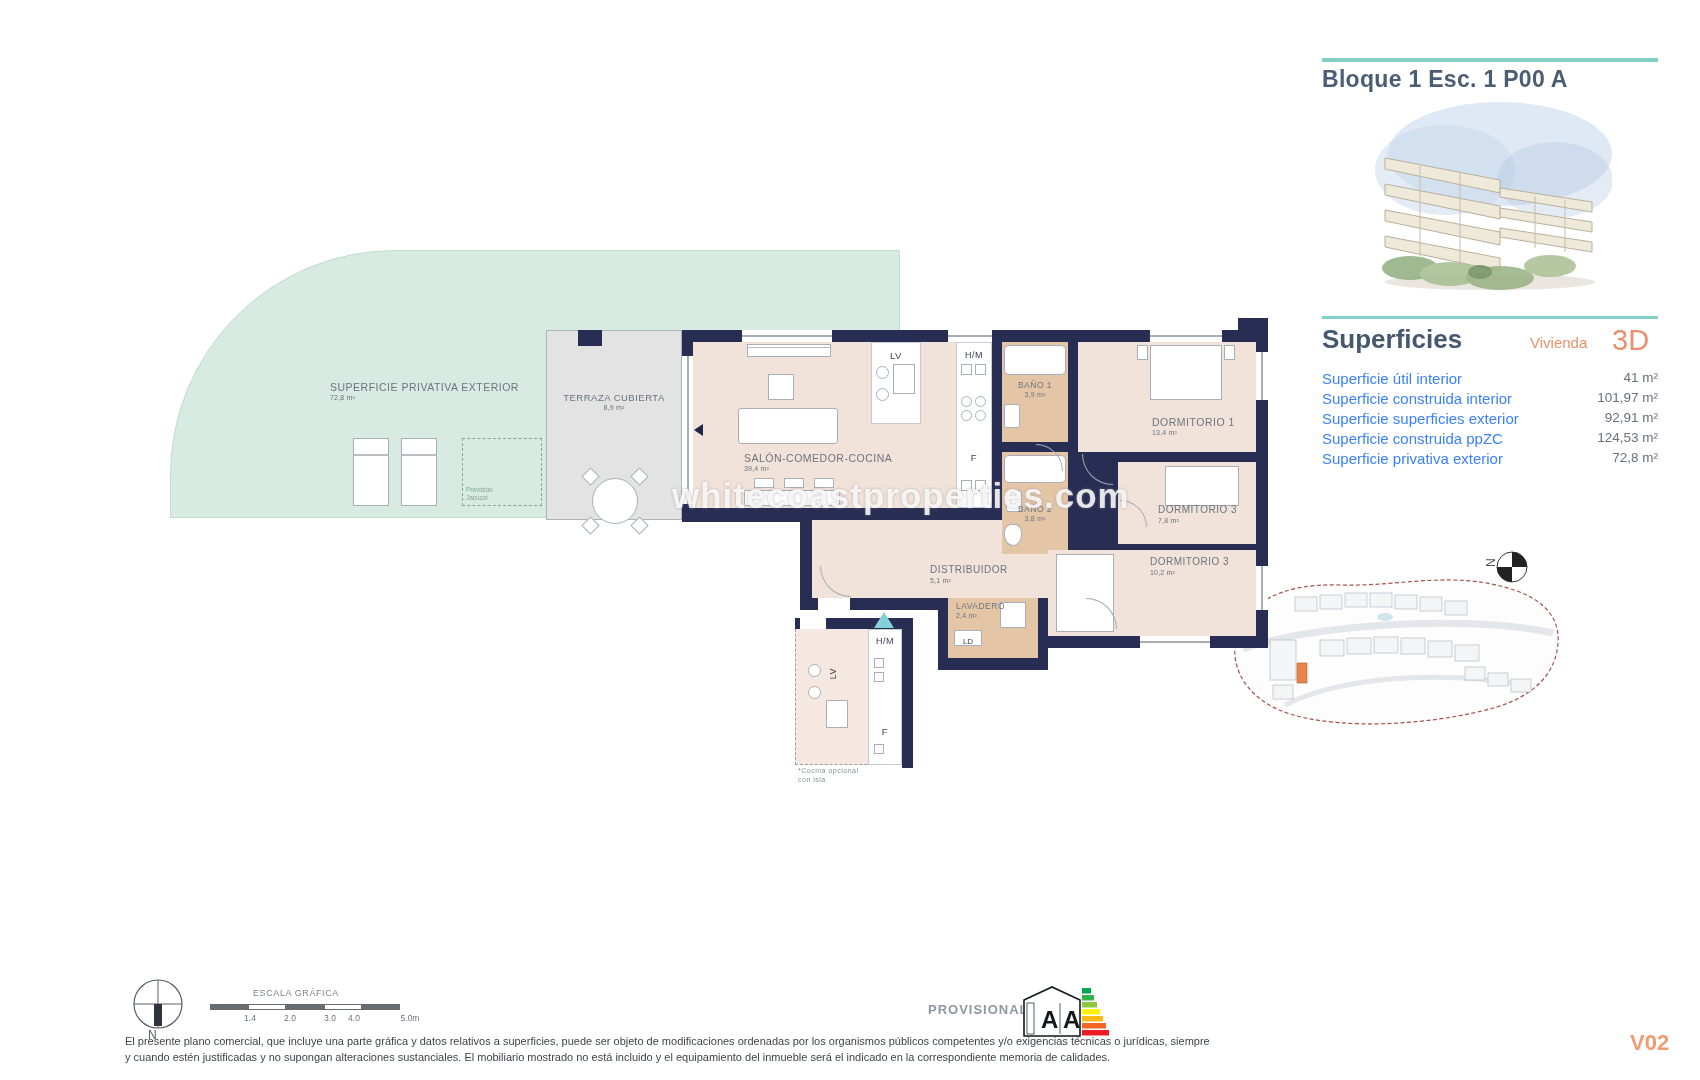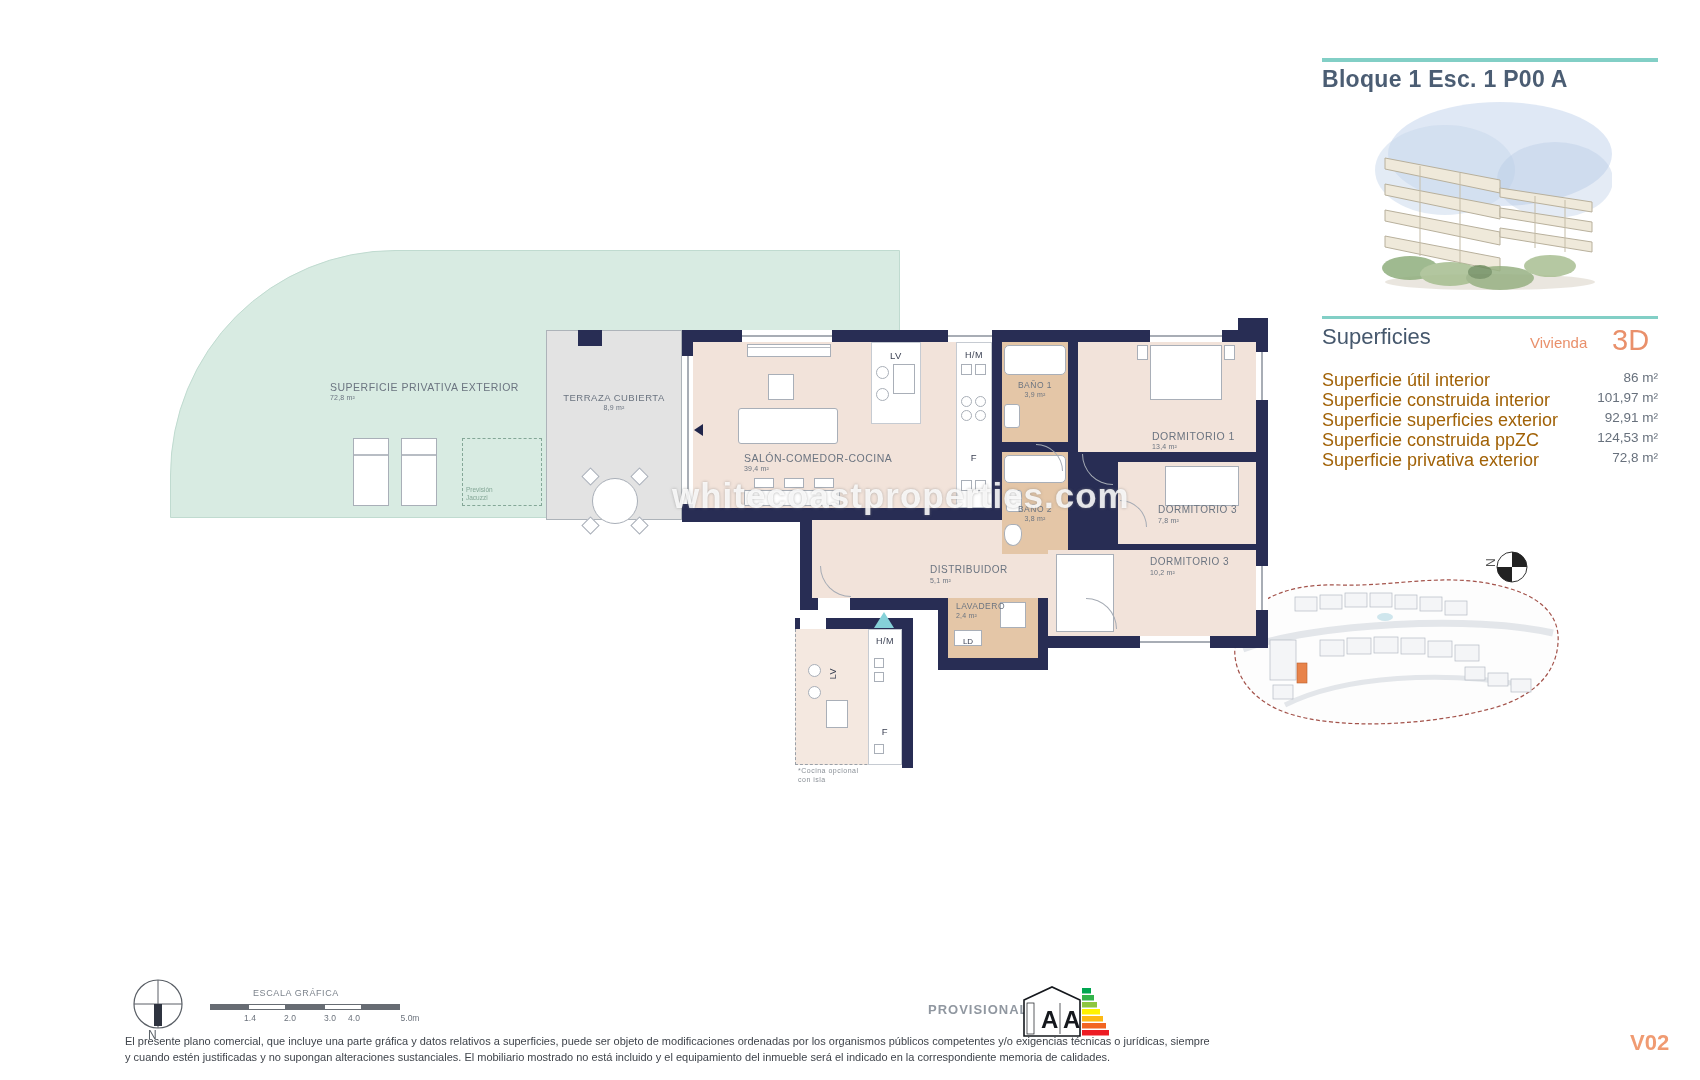--- a/index.html
+++ b/index.html
@@ -13,21 +13,21 @@
   .furn{position:absolute;background:#fff;border:1px solid #a9afb8;box-sizing:border-box;z-index:25;}
   .round{border-radius:50%;}
   .win{position:absolute;background:#fff;z-index:15;}
   .winline{position:absolute;background:#a8adb5;z-index:16;}
   .rlabel{position:absolute;color:#6b7480;font-size:10px;letter-spacing:.5px;line-height:1.25;
           white-space:nowrap;z-index:30;}
   .rlabel .area{display:block;font-size:7px;letter-spacing:.2px;}
   .center{text-align:center;}
   .arc{position:absolute;border:0 solid #a5abb4;z-index:28;}
   .tealrule{position:absolute;background:#82cfc6;z-index:5;}
-  .trow-label{position:absolute;left:1322px;font-size:18px;color:#a16207;z-index:5;}
+  .trow-label{position:absolute;left:1322px;font-size:15px;color:#3b82f6;z-index:5;}
   .trow-value{position:absolute;left:1500px;width:158px;text-align:right;font-size:13.5px;color:#68717d;z-index:5;}
   .tick{position:absolute;transform:translateX(-50%);font-size:8.5px;color:#6b727c;}
   .seg{display:inline-block;width:38px;height:6px;border:1px solid #676c73;box-sizing:border-box;vertical-align:top;}
   .seg.f{background:#676c73;}
   .seg.e{background:#fff;}
   #watermark{position:absolute;left:672px;top:476px;font-size:35px;font-weight:bold;letter-spacing:1px;
              color:rgba(255,255,255,.85);text-shadow:0 0 3px rgba(130,130,130,.6);z-index:50;}
   .tri-entry{position:absolute;width:0;height:0;border-left:10px solid transparent;
              border-right:10px solid transparent;border-bottom:16px solid #85d1d8;z-index:40;}
   .tri-door{position:absolute;width:0;height:0;border-top:6px solid transparent;
@@ -160,21 +160,21 @@
     <span>F</span>
   </div>
   <div class="rlabel center" style="left:1002px;top:380px;width:66px;font-size:8.5px;">
     <span>BAÑO 1</span>
     <span class="area">3,9 m²</span>
   </div>
   <div class="rlabel center" style="left:1002px;top:504px;width:66px;font-size:8.5px;">
     <span>BAÑO 2</span>
     <span class="area">3,8 m²</span>
   </div>
-  <div class="rlabel" style="left:1152px;top:430px;font-size:10.5px;">
+  <div class="rlabel" style="left:1152px;top:416px;font-size:10.5px;">
     <span>DORMITORIO 1</span>
     <span class="area">13,4 m²</span>
   </div>
   <div class="rlabel" style="left:1158px;top:504px;font-size:10px;">
     <span>DORMITORIO 3</span>
     <span class="area">7,8 m²</span>
   </div>
   <div class="rlabel" style="left:1150px;top:556px;font-size:10px;">
     <span>DORMITORIO 3</span>
     <span class="area">10,2 m²</span>
@@ -249,27 +249,27 @@
     <g opacity="0.85">
       <ellipse cx="60" cy="172" rx="28" ry="12" fill="#8fae7d"></ellipse>
       <ellipse cx="100" cy="178" rx="30" ry="12" fill="#a5bd8f"></ellipse>
       <ellipse cx="150" cy="182" rx="34" ry="12" fill="#97b183"></ellipse>
       <ellipse cx="200" cy="170" rx="26" ry="11" fill="#a9bf92"></ellipse>
       <ellipse cx="130" cy="176" rx="12" ry="7" fill="#6e8c5e"></ellipse>
     </g>
   </svg>
 
   <div class="tealrule" style="left:1322px;top:316px;width:336px;height:3px;"></div>
-  <div class="abs" style="left:1322px;top:324px;font-size:22px;font-weight:normal;color:#46586d;">Superficies</div>
+  <div class="abs" style="left:1322px;top:324px;font-size:26px;font-weight:bold;color:#46586d;">Superficies</div>
   <div class="abs" style="left:1530px;top:334px;font-size:15px;color:#e9906b;">Vivienda</div>
   <div class="abs" style="left:1612px;top:324px;font-size:29px;color:#e9906b;">3D</div>
 
   <div>
     <div class="trow-label" style="top:370px;">Superficie útil interior</div>
-    <div class="trow-value" style="top:370px;">86 m²</div>
+    <div class="trow-value" style="top:370px;">41 m²</div>
     <div class="trow-label" style="top:390px;">Superficie construida interior</div>
     <div class="trow-value" style="top:390px;">101,97 m²</div>
     <div class="trow-label" style="top:410px;">Superficie superficies exterior</div>
     <div class="trow-value" style="top:410px;">92,91 m²</div>
     <div class="trow-label" style="top:430px;">Superficie construida ppZC</div>
     <div class="trow-value" style="top:430px;">124,53 m²</div>
     <div class="trow-label" style="top:450px;">Superficie privativa exterior</div>
     <div class="trow-value" style="top:450px;">72,8 m²</div>
   </div>
 

